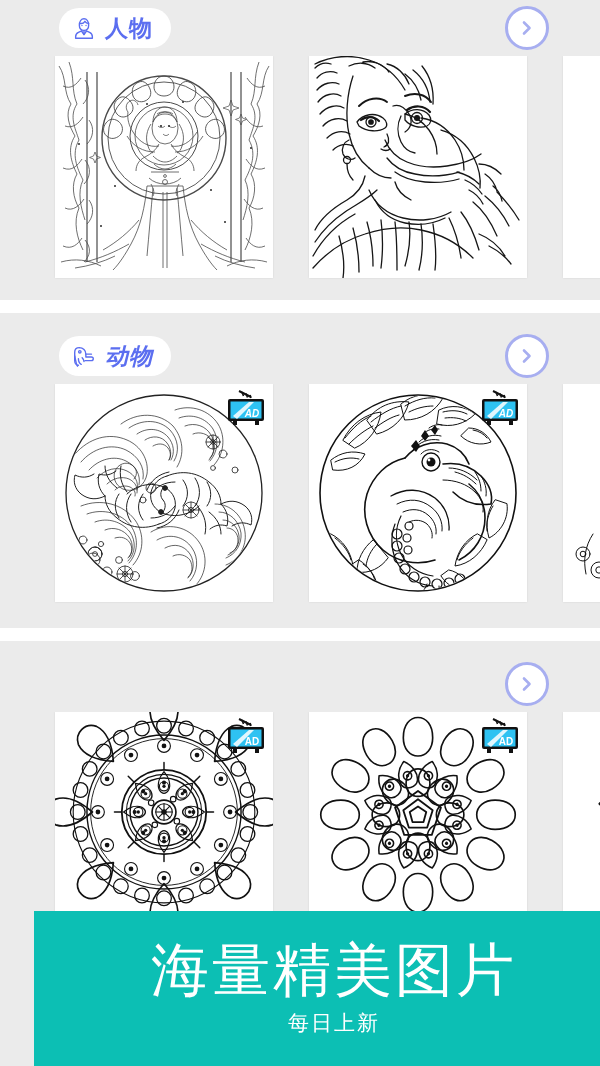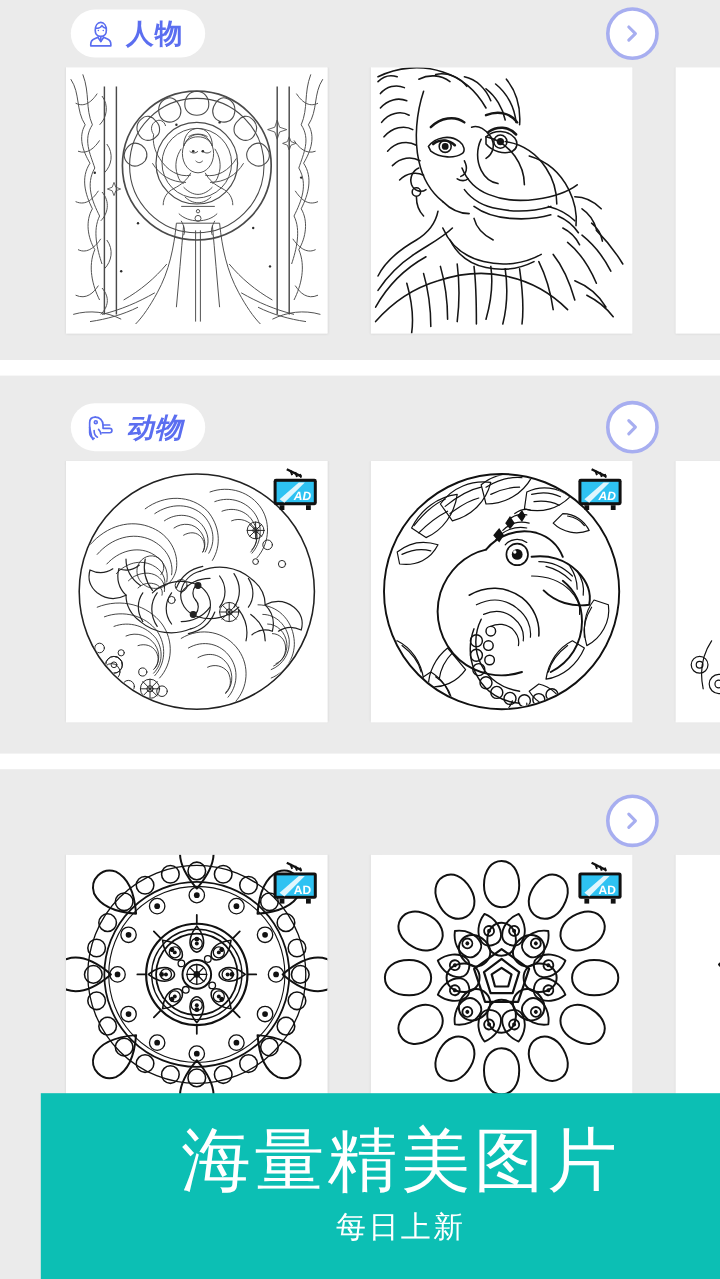--- a/index.html
+++ b/index.html
@@ -128,21 +128,21 @@
   .banner-title {
     color: #ffffff;
     font-size: 58px;
     font-weight: normal;
     letter-spacing: 3px;
     line-height: 1.05;
     white-space: nowrap;
   }
   .banner-sub {
     color: #ffffff;
-    font-size: 25px;
+    font-size: 21px;
     font-weight: normal;
     letter-spacing: 2px;
     margin-top: 8px;
     white-space: nowrap;
   }
 </style>
 </head>
 <body>
 
 <div id="app">

